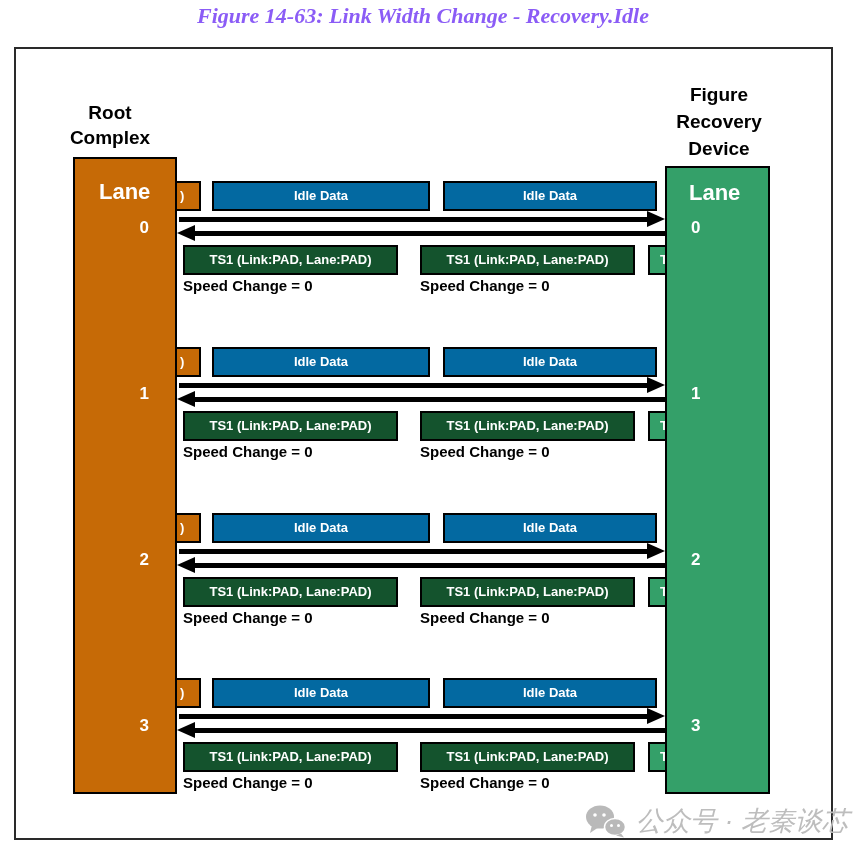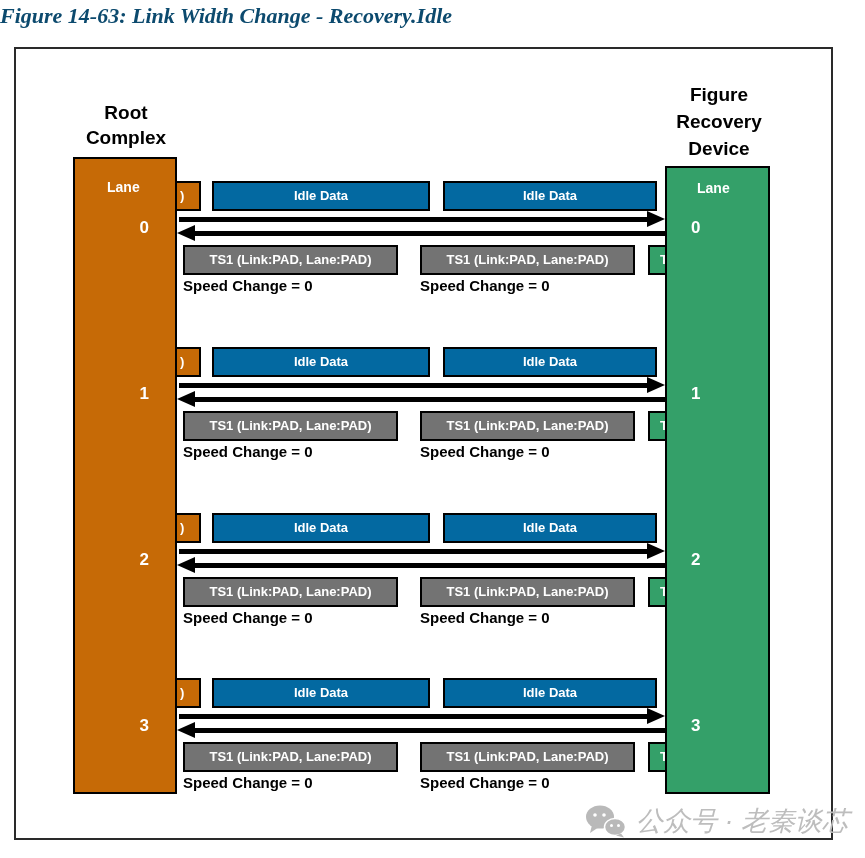--- a/index.html
+++ b/index.html
@@ -1,43 +1,43 @@
 <!DOCTYPE html>
 <html><head>
 <meta charset="utf-8">
 <style>
   html,body{margin:0;padding:0;background:#fff;}
   .canvas{position:relative;width:865px;height:858px;background:#fff;overflow:hidden;
           font-family:"Liberation Sans",sans-serif;}
-  .fig-title{position:absolute;top:3px;left:0;width:846px;text-align:left;
+  .fig-title{position:absolute;top:3px;left:0;width:846px;text-align:center;
              font-family:"Liberation Serif",serif;font-style:italic;font-weight:600;
-             font-size:22px;color:#0c4a6e;}
+             font-size:22px;color:#8b5cf6;}
   .frame{position:absolute;left:14px;top:47px;width:819px;height:793px;
          border:2px solid #2a2a2a;box-sizing:border-box;background:#fff;}
   .dev-label{position:absolute;text-align:center;font-weight:bold;font-size:19px;color:#000;z-index:12;}
-  .dev-left{left:46px;top:100px;width:160px;line-height:25px;}
+  .dev-left{left:30px;top:100px;width:160px;line-height:25px;}
   .dev-right{left:639px;top:81px;width:160px;line-height:27px;}
   .bar{position:absolute;box-sizing:border-box;border:2px solid #000;z-index:10;}
   .bar-left{left:73px;top:157px;width:104px;height:637px;background:#c66a06;}
   .bar-right{left:665px;top:166px;width:105px;height:628px;background:#34a069;}
-  .bar-lane-label{position:absolute;font-weight:bold;font-size:14px;color:#fff;margin-left:8px;}
+  .bar-lane-label{position:absolute;font-weight:bold;font-size:22px;color:#fff;}
   .bar-left .bar-lane-label{top:20px;left:24px;}
   .bar-right .bar-lane-label{top:12px;left:22px;}
   .lane-num{position:absolute;font-weight:bold;font-size:17px;color:#fff;height:22px;line-height:22px;}
   .bar-left .lane-num{right:26px;text-align:right;}
   .bar-right .lane-num{left:24px;text-align:left;}
   .lane-row{position:absolute;left:0;width:865px;height:120px;z-index:5;}
   .obox,.gbox,.frag{position:absolute;box-sizing:border-box;border:2px solid #000;
         color:#fff;font-weight:bold;text-align:center;height:30px;line-height:26px;overflow:hidden;}
   .obox{background:#0369a1;top:0;font-size:13px;}
   .obox1{left:212px;width:218px;}
   .obox2{left:443px;width:214px;}
   .frag-left{background:#c66a06;top:0;left:177px;width:24px;border-left:none;
              text-align:left;padding-left:3px;font-size:13px;}
-  .gbox{background:#737373;top:64px;font-size:13px;}
+  .gbox{background:#14532d;top:64px;font-size:13px;}
   .gbox1{left:183px;width:215px;}
   .gbox2{left:420px;width:215px;}
   .frag-right{background:#34a069;top:64px;left:648px;width:17px;border-right:none;
               text-align:left;padding-left:10px;font-size:13px;overflow:visible;}
   .shaft{position:absolute;height:5px;background:#000;}
   .shaft-tx{left:179px;top:36px;width:469px;}
   .shaft-rx{left:195px;top:50px;width:470px;}
   .head{position:absolute;width:0;height:0;}
   .head-tx{left:647px;top:30px;border-left:18px solid #000;
            border-top:8px solid transparent;border-bottom:8px solid transparent;}

